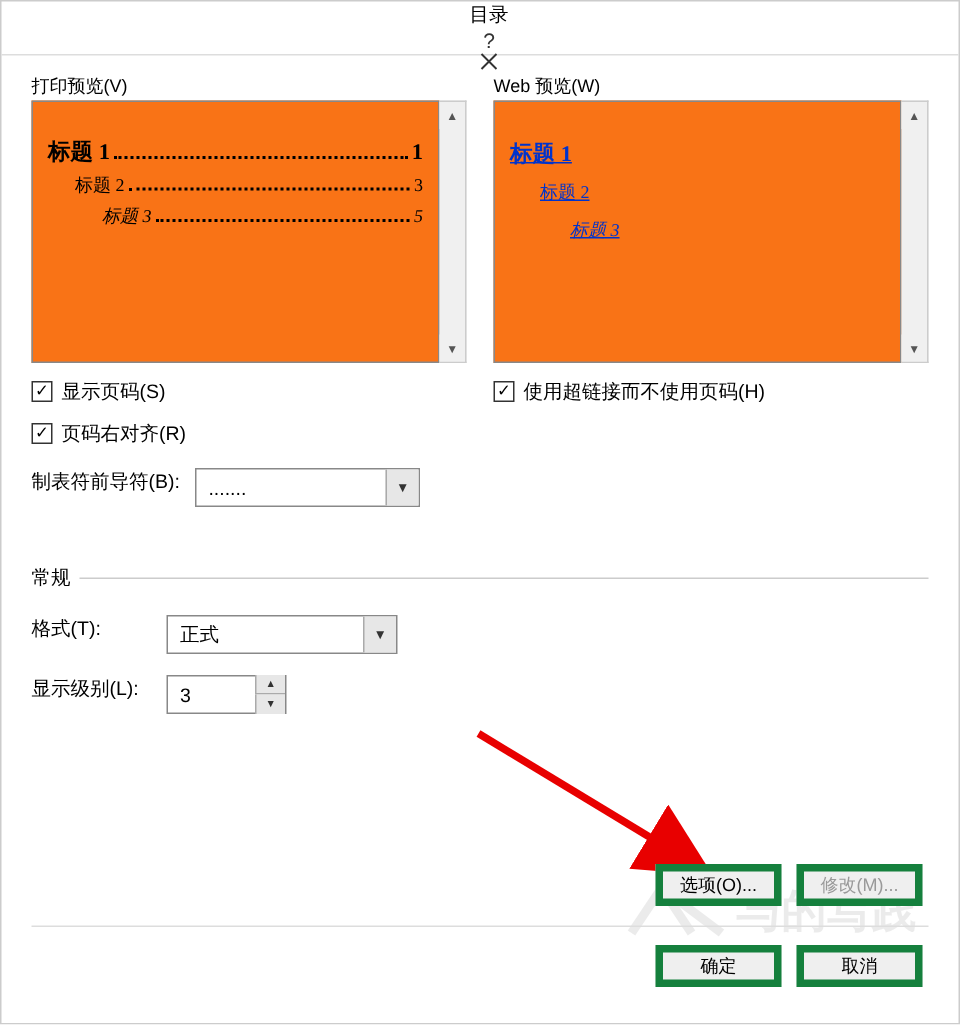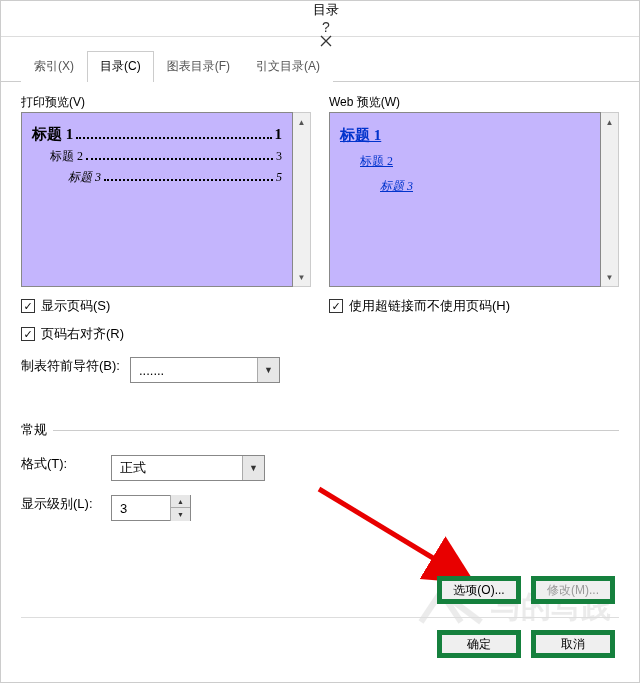--- a/index.html
+++ b/index.html
@@ -70,22 +70,22 @@
   .columns { display: flex; gap: 18px; }
   .col { flex: 1; min-width: 0; }
   .underlined-label { margin-bottom: 1px; }
   .preview-outer {
     display: flex;
     height: 175px;
   }
   .preview-box {
     flex: 1;
     border: 1px solid #888;
-    padding: 8px 10px;
-    background: #c4b5fd;
+    padding: 20px 10px;
+    background: #f97316;
     font-family: "SimSun", serif;
     overflow: hidden;
   }
   .scrollbar {
     width: 18px;
     background: #f0f0f0;
     border: 1px solid #ccc;
     border-left: none;
     position: relative;
   }
@@ -208,26 +208,20 @@
   <div class="titlebar">
     <div class="titlebar-title">目录</div>
     <div class="titlebar-btn">?</div>
     <div class="titlebar-btn">
       <svg width="12" height="12" viewBox="0 0 12 12">
           <path d="M1 1 L11 11 M11 1 L1 11" stroke="#333" stroke-width="1.3"></path>
         </svg>
     </div>
   </div>
 
-  <div class="tabs">
-    <div class="tab">索引(X)</div>
-    <div class="tab active">目录(C)</div>
-    <div class="tab">图表目录(F)</div>
-    <div class="tab">引文目录(A)</div>
-  </div>
 
   <div class="content">
     <div class="columns">
 
       <div class="col">
         <div class="underlined-label"><span>打印预览(V)</span></div>
         <div class="preview-outer">
           <div class="preview-box">
             <div class="toc-row b">
               <span class="toc-label">标题 1</span>

